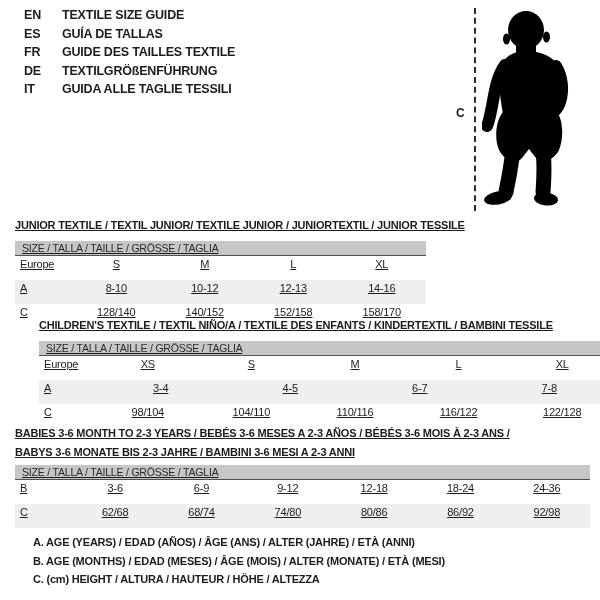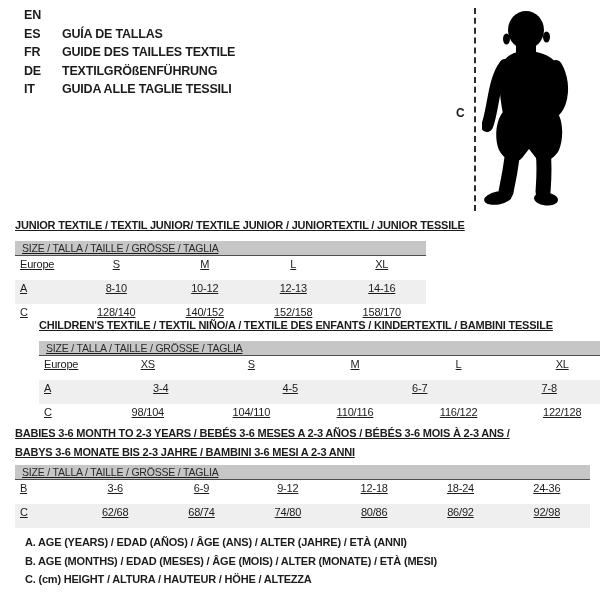--- a/index.html
+++ b/index.html
@@ -37,31 +37,32 @@
     border-bottom: 1.5px solid var(--rule, #4f4f4f);
     font-size: 10.5px; color: #2a2a2a; white-space: nowrap; overflow: hidden;
   }
   .t2 .size-bar { margin-top: 3px; }
   .trow { display: flex; height: 24px; line-height: 16px; font-size: 11px; }
   .trow.alt { background: var(--alt_row_bg, #efefef); }
   .row-label { width: 57px; padding-left: 5px; text-align: left; }
   .cell { flex: 1; text-align: center; }
 
   
-  .footnotes { position: absolute; top: 533px; left: 25px; }
+  .footnotes { position: absolute; top: 533px; left: 33px; }
   .footnote { height: 18.5px; line-height: 18.5px; font-size: 11px; font-weight: 700; white-space: nowrap; }
 </style>
 </head>
 <body>
 
 <div class="page">
 
   <div class="languages">
       <div class="lang-row">
         <div class="lang-code">EN</div>
+        <div class="lang-label">TEXTILE SIZE GUIDE</div>
       </div>
       <div class="lang-row">
         <div class="lang-code">ES</div>
         <div class="lang-label">GUÍA DE TALLAS</div>
       </div>
       <div class="lang-row">
         <div class="lang-code">FR</div>
         <div class="lang-label">GUIDE DES TAILLES TEXTILE</div>
       </div>
       <div class="lang-row">

